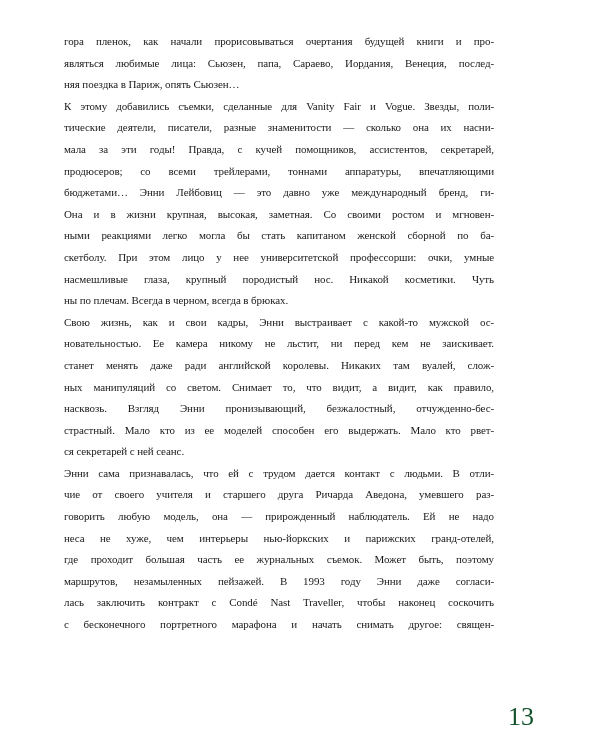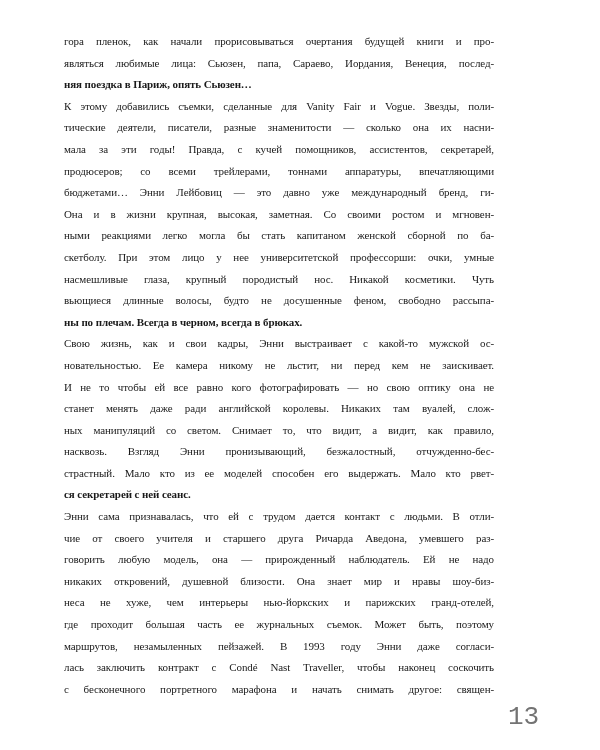--- a/index.html
+++ b/index.html
@@ -26,29 +26,28 @@
     height: 21.6px;
     line-height: 21.6px;
     font-size: 11px;
     white-space: nowrap;
     text-align: justify;
     text-align-last: justify;
     letter-spacing: -0.1px;
   }
   .line.last {
     text-align-last: left;
-    font-weight: bold;
   }
   .page-number {
     position: absolute;
     left: 508px;
     top: 702px;
     font-size: 26px;
-    font-family: Liberation Mono, monospace;
-    color: #737373;
+    font-family: Liberation Serif, serif;
+    color: #14532d;
   }
 </style>
 </head>
 <body>
 
 <div class="page">
 
   <div>
     <span class="line">гора пленок, как начали прорисовываться очертания будущей книги и про-</span>
     <span class="line">являться любимые лица: Сьюзен, папа, Сараево, Иордания, Венеция, послед-</span>
@@ -61,40 +60,37 @@
     <span class="line">мала за эти годы! Правда, с кучей помощников, ассистентов, секретарей,</span>
     <span class="line">продюсеров; со всеми трейлерами, тоннами аппаратуры, впечатляющими</span>
     <span class="line">бюджетами… Энни Лейбовиц — это давно уже международный бренд, ги-</span>
   </div>
 
   <div>
     <span class="line">Она и в жизни крупная, высокая, заметная. Со своими ростом и мгновен-</span>
     <span class="line">ными реакциями легко могла бы стать капитаном женской сборной по ба-</span>
     <span class="line">скетболу. При этом лицо у нее университетской профессорши: очки, умные</span>
     <span class="line">насмешливые глаза, крупный породистый нос. Никакой косметики. Чуть</span>
-    <span class="line">вьющиеся длинные волосы, будто не досушенные феном, свободно рассыпа-</span>
     <span class="line last">ны по плечам. Всегда в черном, всегда в брюках.</span>
   </div>
 
   <div>
     <span class="line">Свою жизнь, как и свои кадры, Энни выстраивает с какой-то мужской ос-</span>
     <span class="line">новательностью. Ее камера никому не льстит, ни перед кем не заискивает.</span>
-    <span class="line">И не то чтобы ей все равно кого фотографировать — но свою оптику она не</span>
     <span class="line">станет менять даже ради английской королевы. Никаких там вуалей, слож-</span>
     <span class="line">ных манипуляций со светом. Снимает то, что видит, а видит, как правило,</span>
     <span class="line">насквозь. Взгляд Энни пронизывающий, безжалостный, отчужденно-бес-</span>
     <span class="line">страстный. Мало кто из ее моделей способен его выдержать. Мало кто рвет-</span>
     <span class="line last">ся секретарей с ней сеанс.</span>
   </div>
 
   <div>
     <span class="line">Энни сама признавалась, что ей с трудом дается контакт с людьми. В отли-</span>
     <span class="line">чие от своего учителя и старшего друга Ричарда Аведона, умевшего раз-</span>
     <span class="line">говорить любую модель, она — прирожденный наблюдатель. Ей не надо</span>
-    <span class="line">никаких откровений, душевной близости. Она знает мир и нравы шоу-биз-</span>
     <span class="line">неса не хуже, чем интерьеры нью-йоркских и парижских гранд-отелей,</span>
     <span class="line">где проходит большая часть ее журнальных съемок. Может быть, поэтому</span>
     <span class="line">маршрутов, незамыленных пейзажей. В 1993 году Энни даже согласи-</span>
     <span class="line">лась заключить контракт с Condé Nast Traveller, чтобы наконец соскочить</span>
     <span class="line">с бесконечного портретного марафона и начать снимать другое: священ-</span>
 
   </div>
 </div>
 
 <div class="page-number">13</div>

